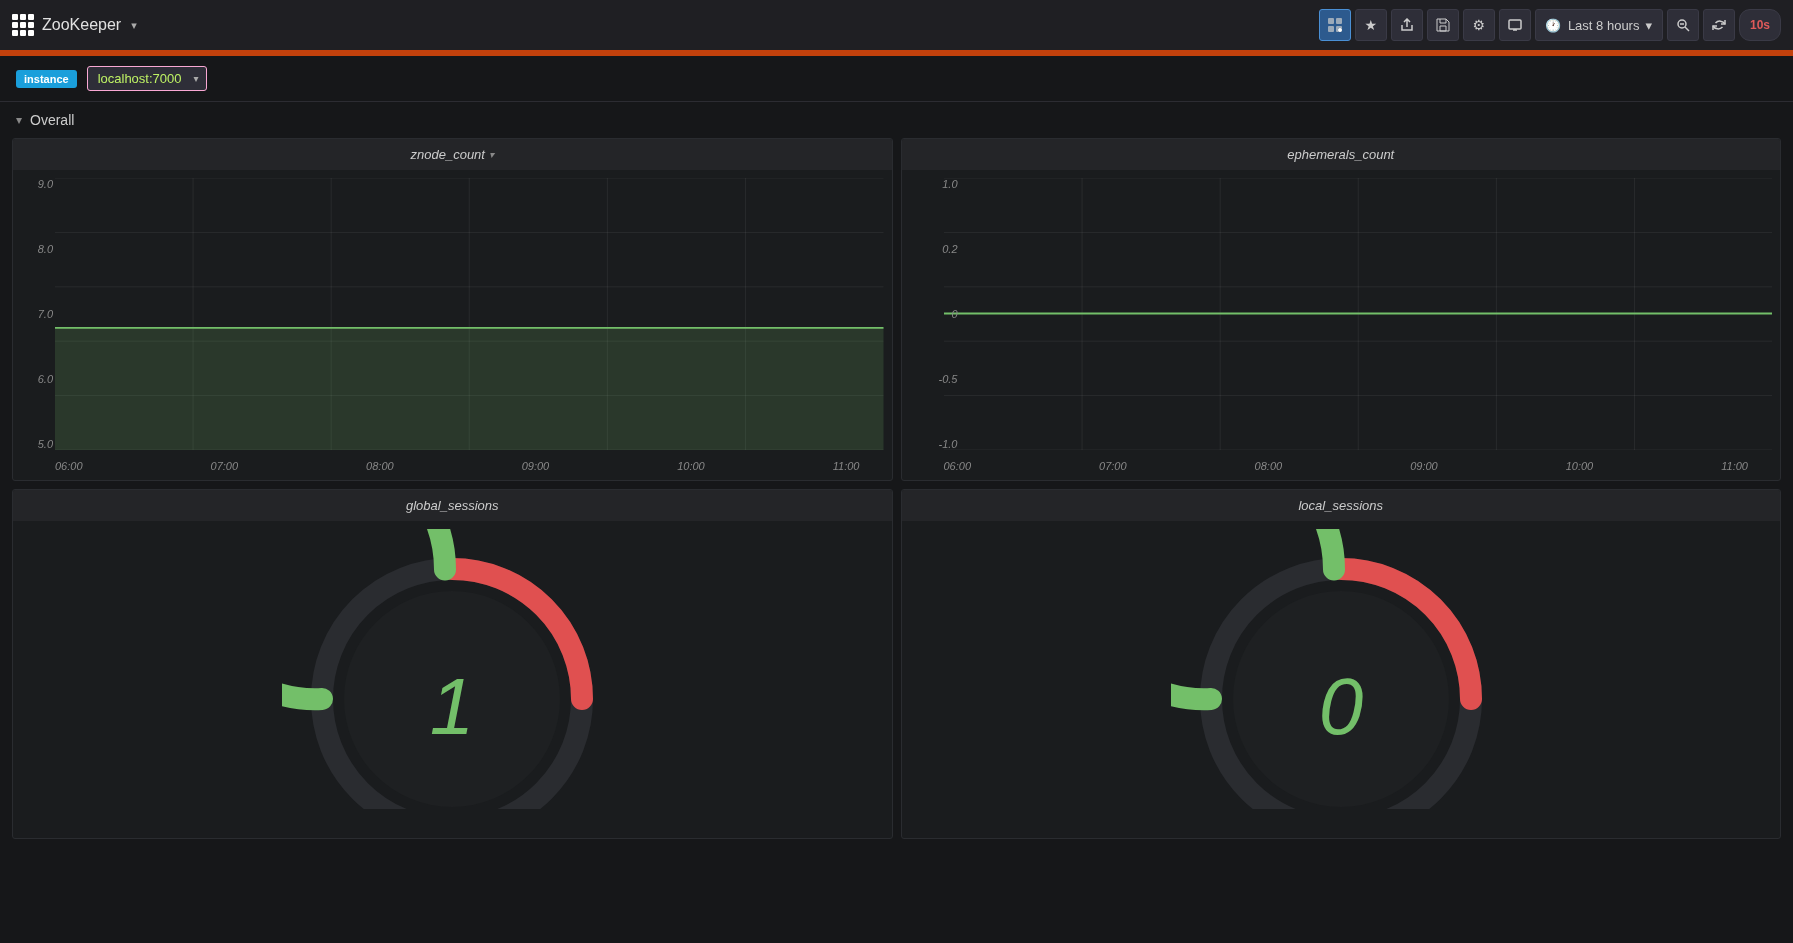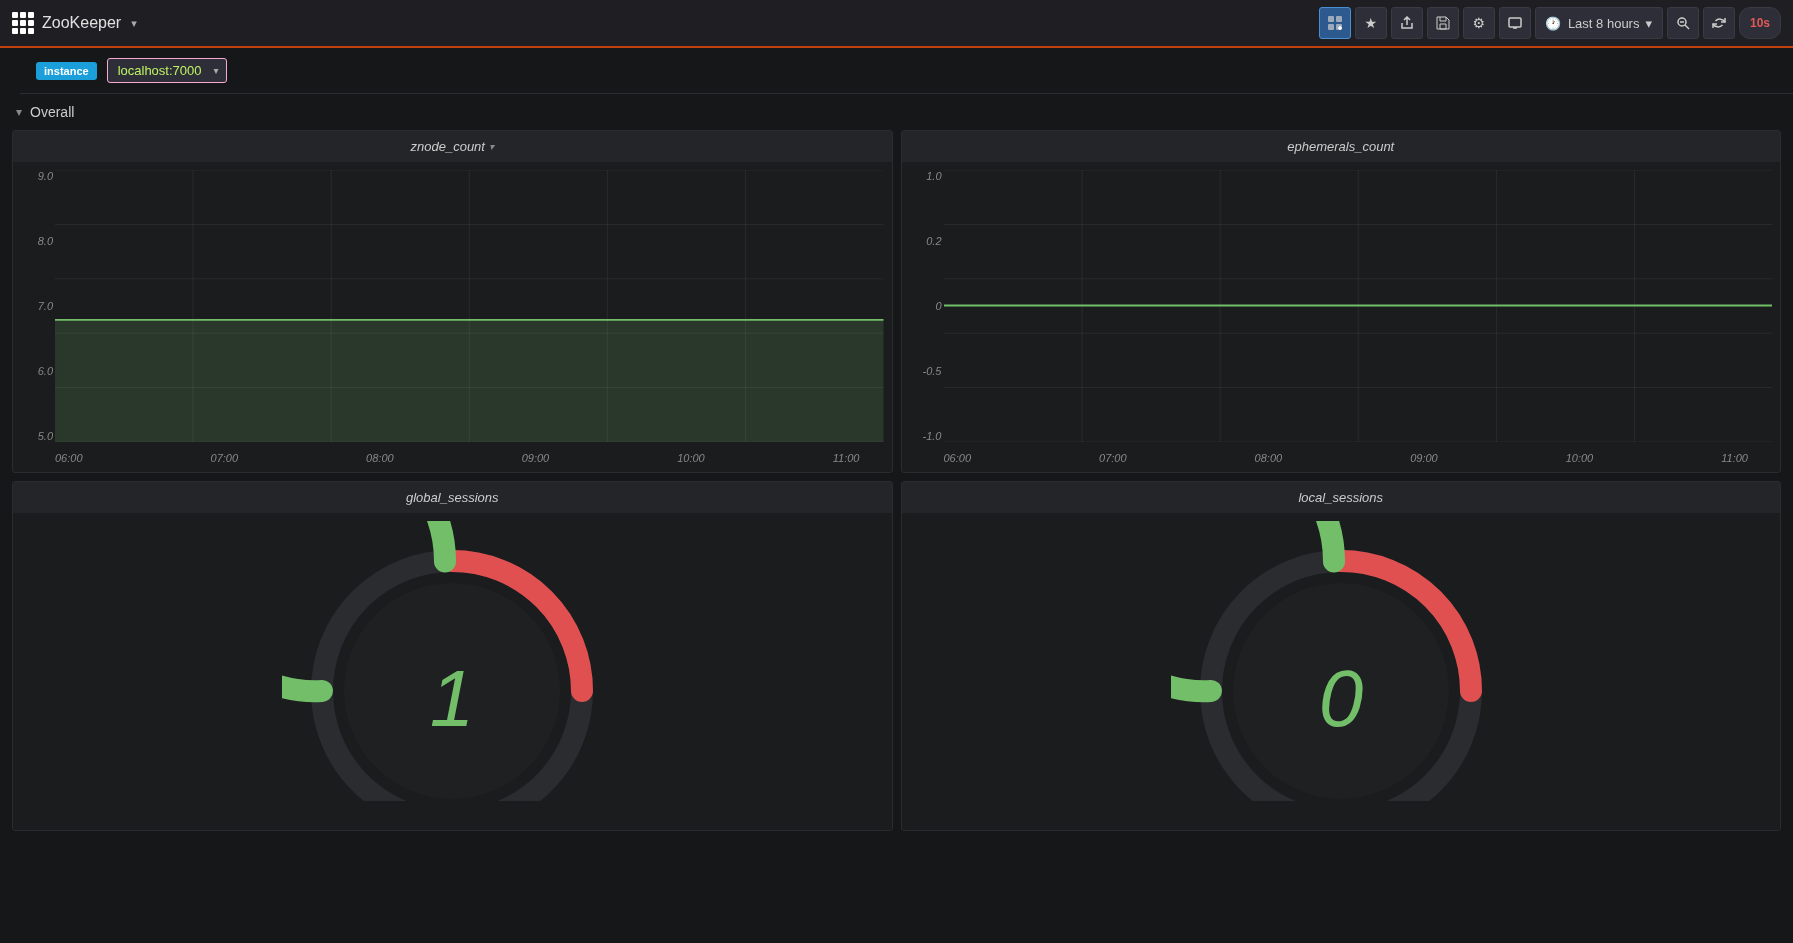--- a/index.html
+++ b/index.html
@@ -11,23 +11,23 @@
       height: 943px;
       width: 1793px;
       overflow: hidden;
     }
 
     
     .topnav {
       display: flex;
       align-items: center;
       background: #1f1f23;
-      height: 48px;
+      height: 56px;
       padding: 0 12px;
-      border-bottom: 2px solid #c2410c;
+      border-bottom: 6px solid #c2410c;
       justify-content: space-between;
     }
     .topnav-left {
       display: flex;
       align-items: center;
       gap: 8px;
     }
     .app-grid-icon {
       width: 22px; height: 22px;
       display: grid;
@@ -90,21 +90,20 @@
     }
 
     
     .subheader {
       display: flex;
       align-items: center;
       padding: 10px 16px;
       gap: 10px;
       background: #161719;
       border-bottom: 1px solid #2c2c32;
-      margin-left: 20px;
     }
     .instance-label {
       background: #1a9fdb;
       color: #fff;
       font-size: 11px;
       font-weight: 600;
       padding: 3px 8px;
       border-radius: 3px;
       text-transform: lowercase;
     }
@@ -362,21 +361,21 @@
 
         <line x1="145" y1="0" x2="145" y2="285" stroke="rgba(255,255,255,0.07)" stroke-width="1"></line>
         <line x1="290" y1="0" x2="290" y2="285" stroke="rgba(255,255,255,0.07)" stroke-width="1"></line>
         <line x1="435" y1="0" x2="435" y2="285" stroke="rgba(255,255,255,0.07)" stroke-width="1"></line>
         <line x1="580" y1="0" x2="580" y2="285" stroke="rgba(255,255,255,0.07)" stroke-width="1"></line>
         <line x1="725" y1="0" x2="725" y2="285" stroke="rgba(255,255,255,0.07)" stroke-width="1"></line>
 
         <line x1="0" y1="142" x2="870" y2="142" stroke="#73bf69" stroke-width="2"></line>
       </svg>
 
-      <div style="position:absolute;left:4px;top:8px;bottom:30px;display:flex;flex-direction:column;justify-content:space-between;font-size:11px;color:#888;text-align:right;width:36px;">
+      <div style="position:absolute;left:20px;top:8px;bottom:30px;display:flex;flex-direction:column;justify-content:space-between;font-size:11px;color:#888;text-align:right;width:36px;">
         <span>1.0</span>
         <span>0.2</span>
         <span>0</span>
         <span>-0.5</span>
         <span>-1.0</span>
       </div>
 
       <div class="chart-x-labels" style="position:absolute;bottom:4px;left:0;right:0;">
         <span>06:00</span>
         <span>07:00</span>

